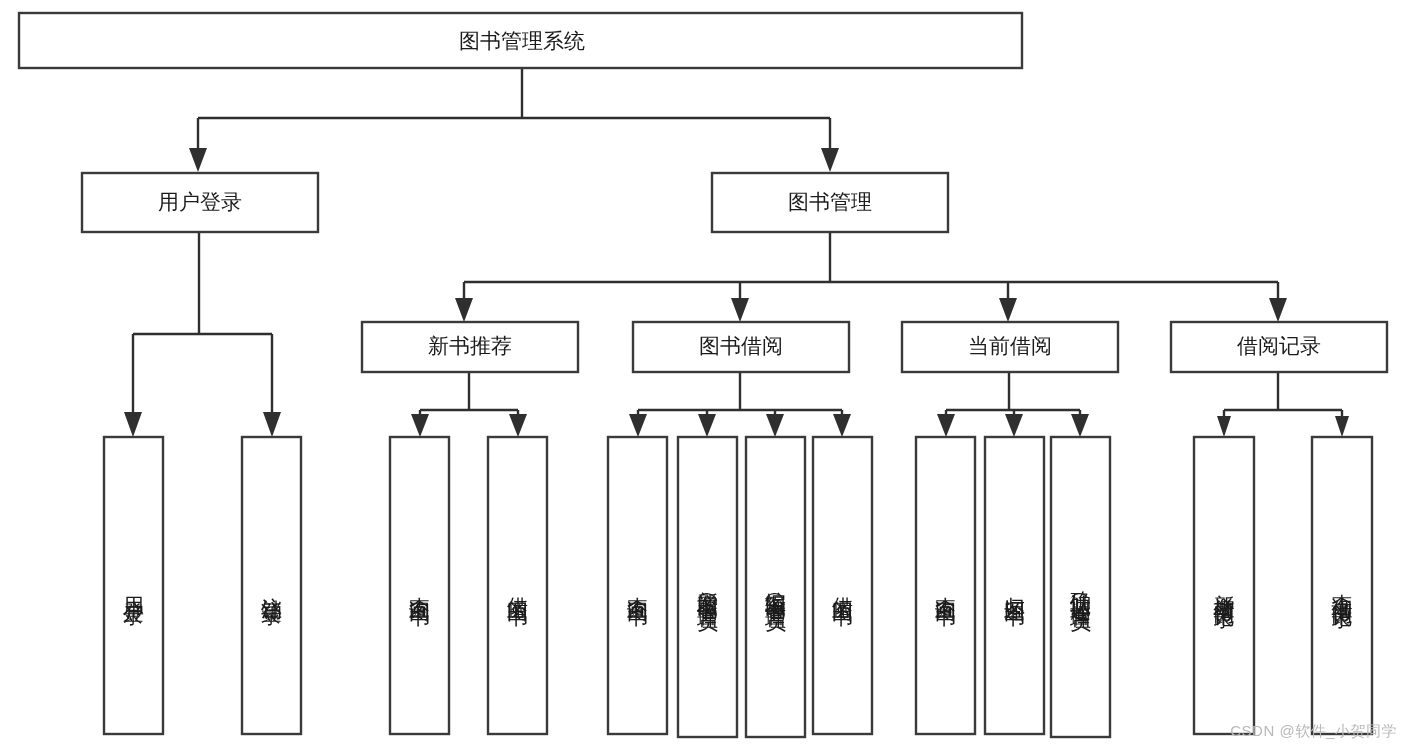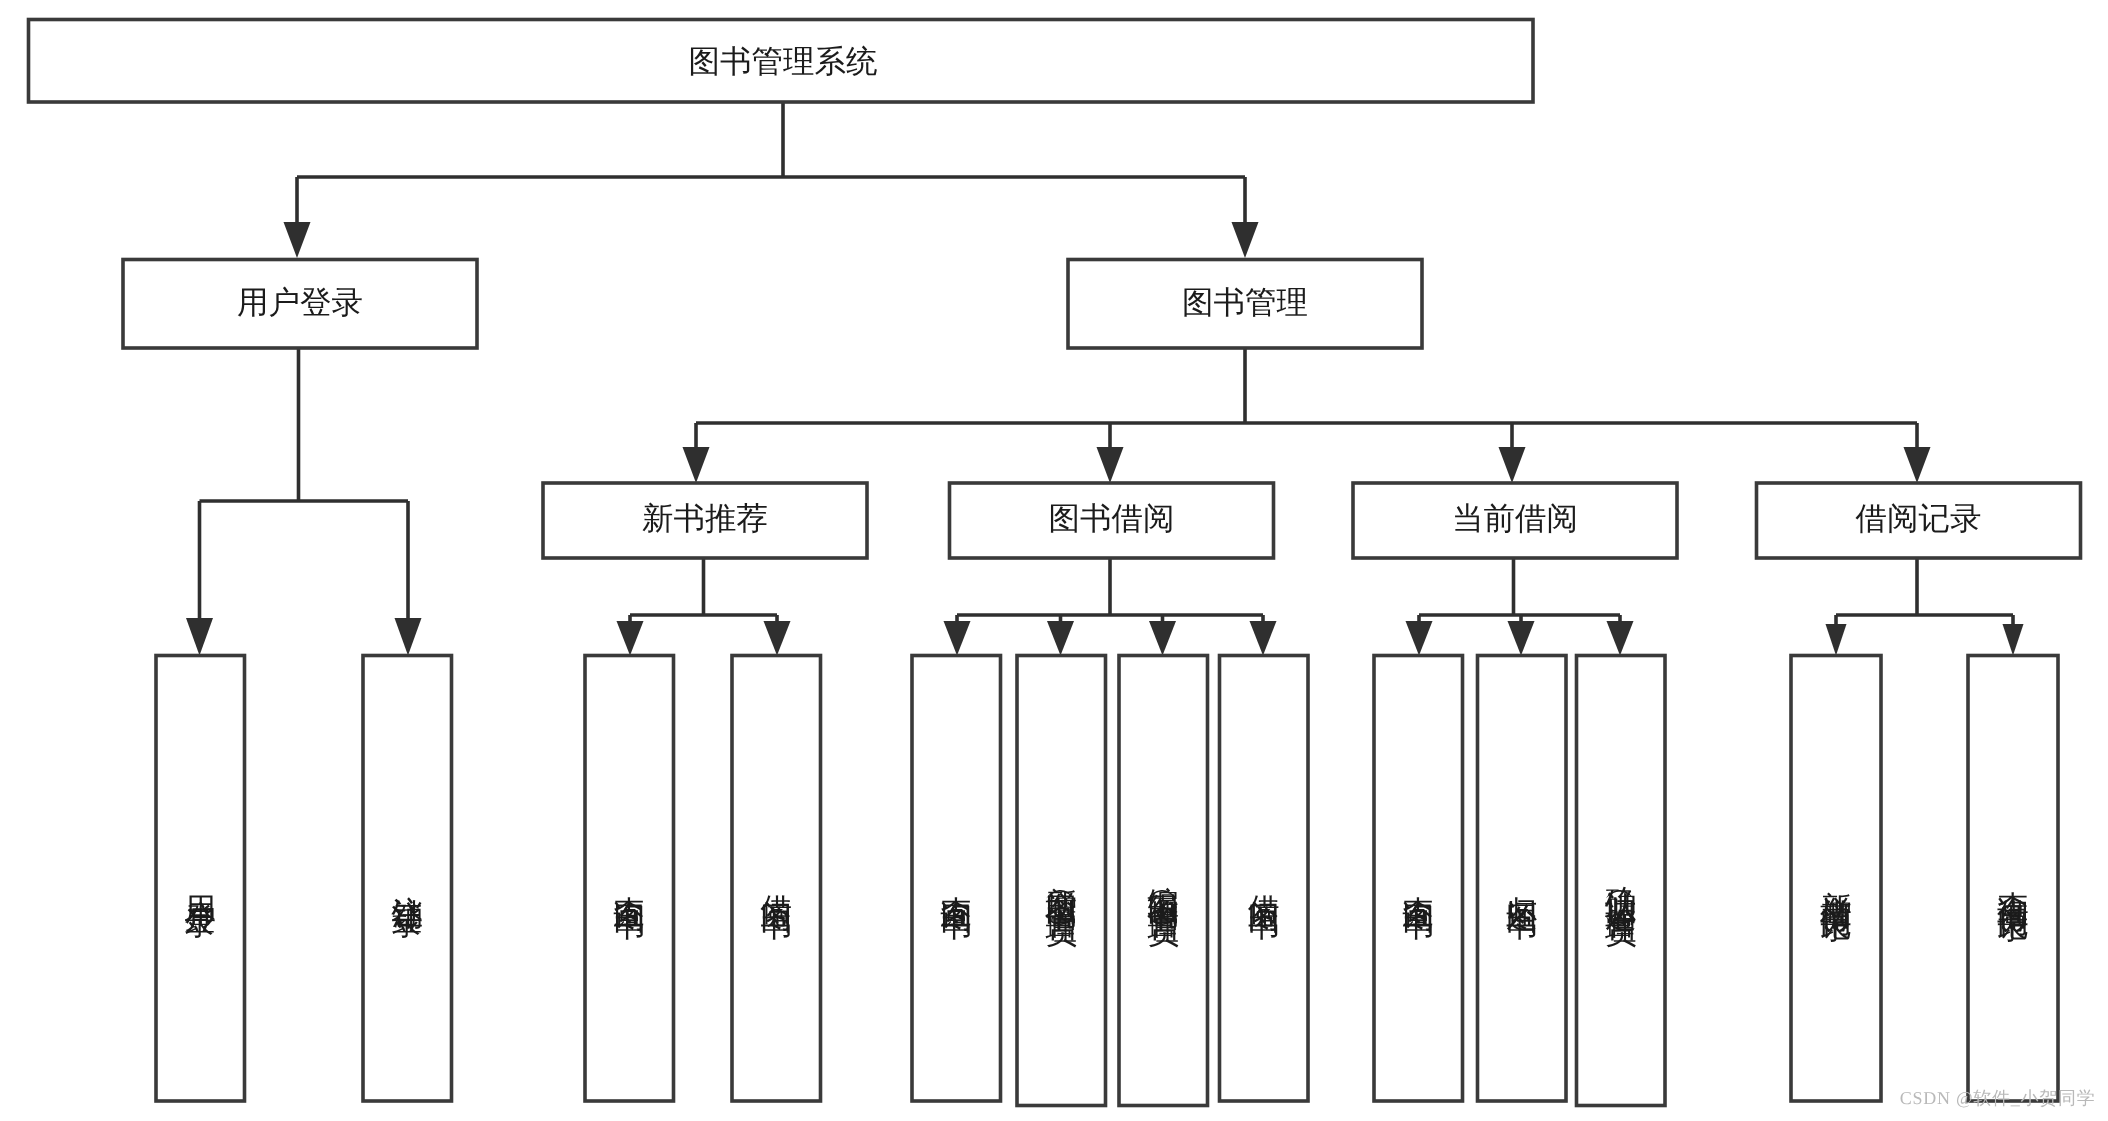--- a/index.html
+++ b/index.html
@@ -56,22 +56,22 @@
     text-orientation: upright;
     letter-spacing: 3px;
     line-height: 1.05;
     text-align: center;
     white-space: nowrap;
   }
   .watermark {
     position: absolute;
     right: 8px;
     bottom: 6px;
-    font-family: Liberation Serif, serif;
-    font-size: 12px;
+    font-family: Liberation Sans, sans-serif;
+    font-size: 15px;
     color: #b9b9b9;
     letter-spacing: 0.5px;
     user-select: none;
     pointer-events: none;
   }
 </style>
 </head>
 <body>
 
 <svg id="diagram" viewBox="0 0 1405 747" xmlns="http://www.w3.org/2000/svg">

